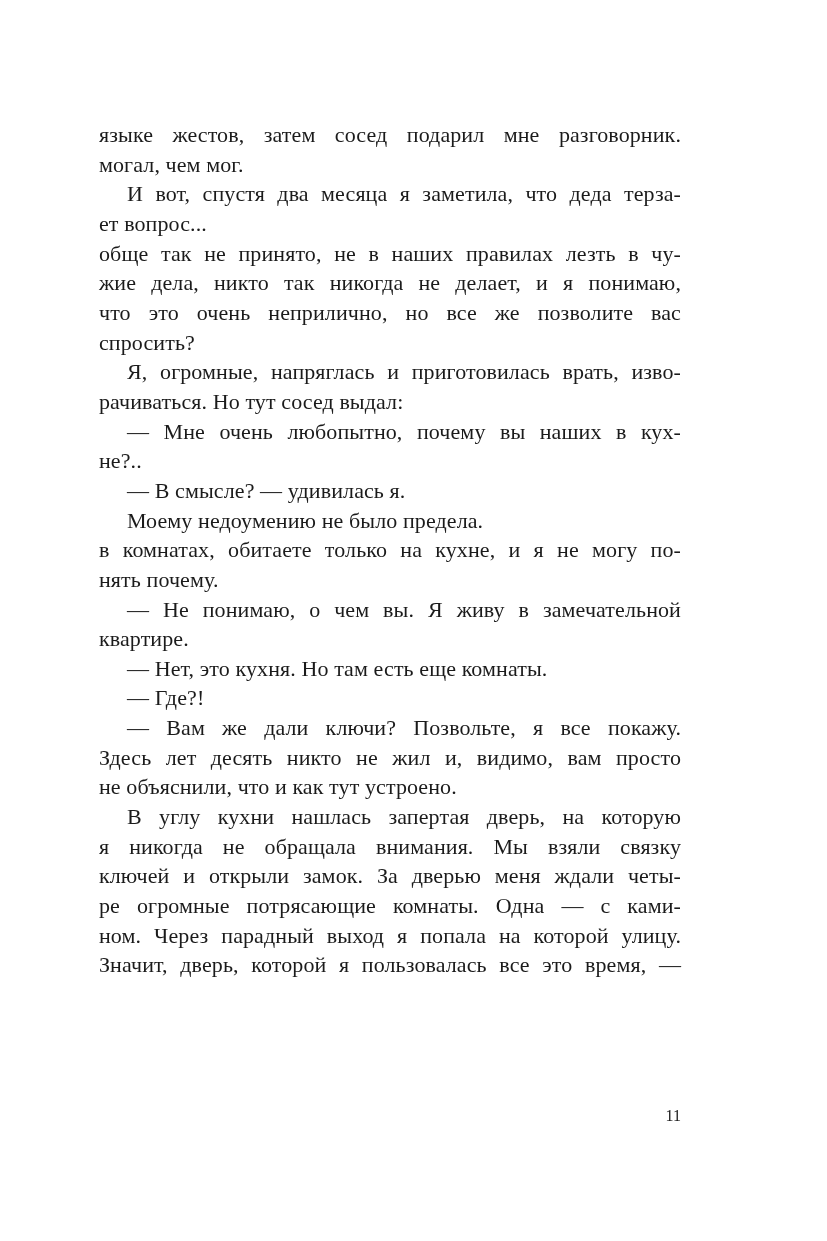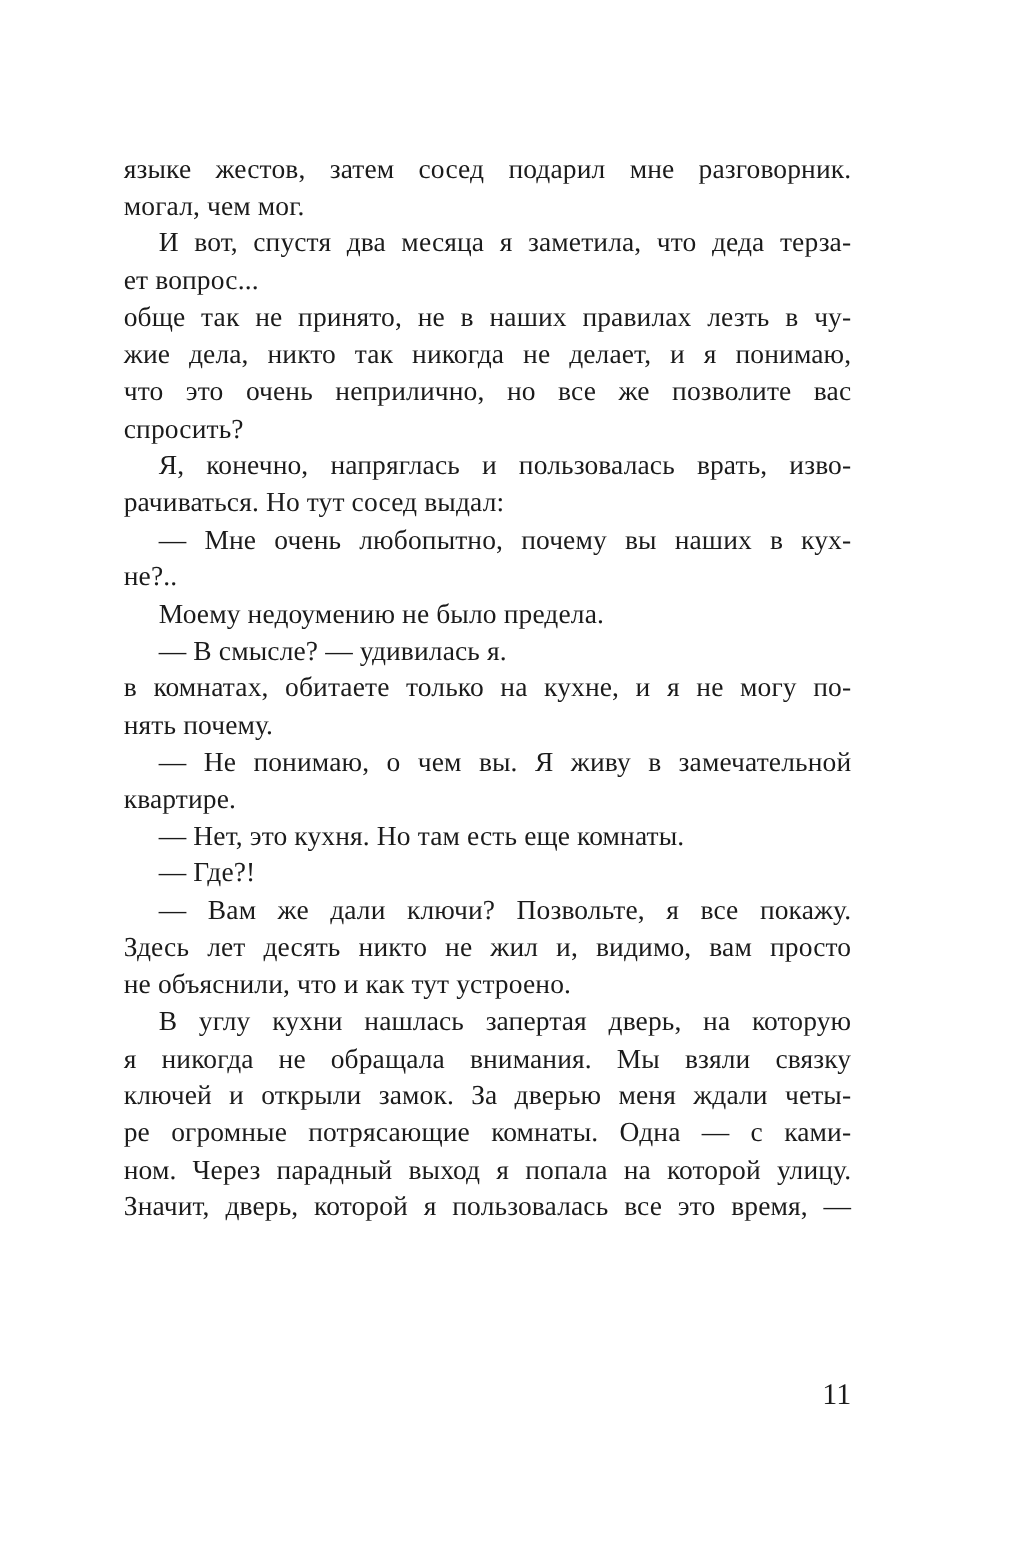--- a/index.html
+++ b/index.html
@@ -42,44 +42,44 @@
   .line.para-end {
     text-align: left;
     text-align-last: left;
   }
   .page-number {
     position: absolute;
     left: 99px;
     top: 1103px;
     width: 582px;
     text-align: right;
-    font-size: 24px;
+    font-size: 16px;
     line-height: 26px;
     color: #1b1b1b;
   }
 </style>
 </head>
 <body>
 
 <div class="book-page">
   <div class="text-block" id="text-block">
       <div class="line">языке жестов, затем сосед подарил мне разговорник.</div>
       <div class="line para-end">могал, чем мог.</div>
       <div class="line indent">И вот, спустя два месяца я заметила, что деда терза-</div>
       <div class="line para-end">ет вопрос...</div>
       <div class="line">обще так не принято, не в наших правилах лезть в чу-</div>
       <div class="line">жие дела, никто так никогда не делает, и я понимаю,</div>
       <div class="line">что это очень неприлично, но все же позволите вас</div>
       <div class="line para-end">спросить?</div>
-      <div class="line indent">Я, конечно, напряглась и пользовалась врать, изво-</div>
+      <div class="line indent">Я, огромные, напряглась и приготовилась врать, изво-</div>
       <div class="line para-end">рачиваться. Но тут сосед выдал:</div>
       <div class="line indent">— Мне очень любопытно, почему вы наших в кух-</div>
       <div class="line para-end">не?..</div>
+      <div class="line indent para-end">— В смысле? — удивилась я.</div>
       <div class="line indent para-end">Моему недоумению не было предела.</div>
-      <div class="line indent para-end">— В смысле? — удивилась я.</div>
       <div class="line">в комнатах, обитаете только на кухне, и я не могу по-</div>
       <div class="line para-end">нять почему.</div>
       <div class="line indent">— Не понимаю, о чем вы. Я живу в замечательной</div>
       <div class="line para-end">квартире.</div>
       <div class="line indent para-end">— Нет, это кухня. Но там есть еще комнаты.</div>
       <div class="line indent para-end">— Где?!</div>
       <div class="line indent">— Вам же дали ключи? Позвольте, я все покажу.</div>
       <div class="line">Здесь лет десять никто не жил и, видимо, вам просто</div>
       <div class="line para-end">не объяснили, что и как тут устроено.</div>
       <div class="line indent">В углу кухни нашлась запертая дверь, на которую</div>

